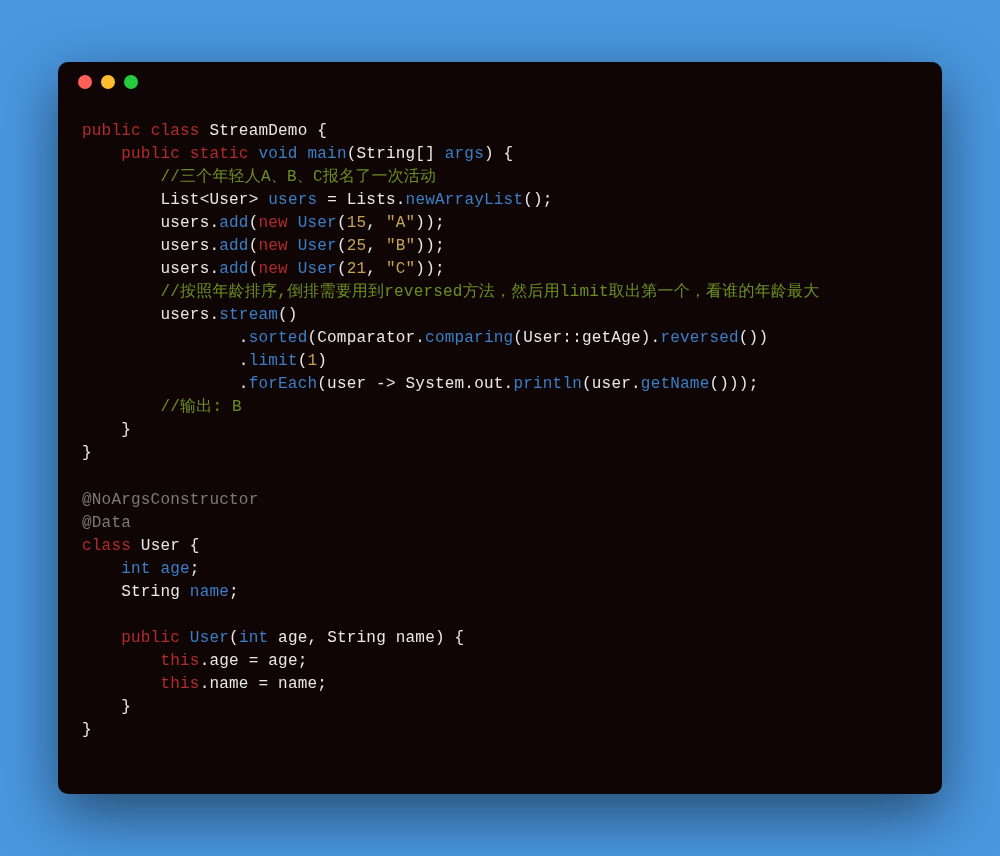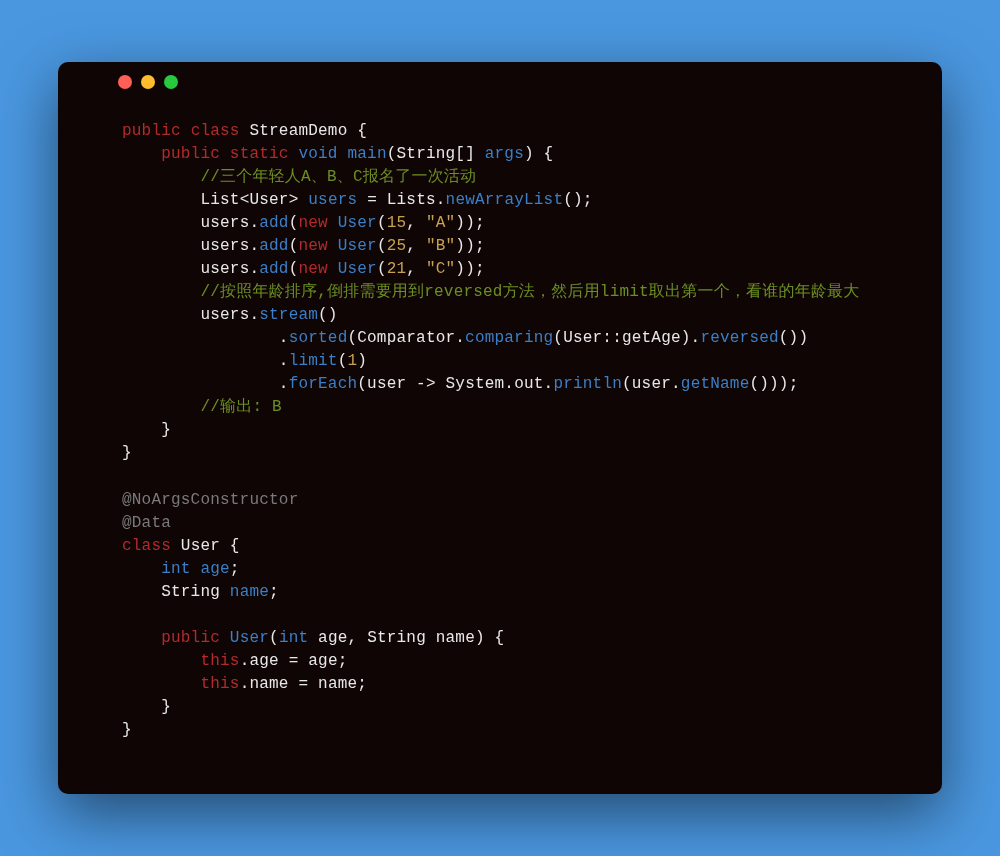--- a/index.html
+++ b/index.html
@@ -17,21 +17,20 @@
       font-family: "SF Mono", Menlo, Monaco, Consolas, "Courier New", monospace;
     }
     .window {
       width: 884px;
       height: 732px;
       background: #100505;
       border-radius: 10px;
       box-shadow: 0 20px 60px rgba(0,0,0,0.5);
       overflow: hidden;
       position: relative;
-      padding-left: 40px;
     }
     .titlebar {
       height: 40px;
       display: flex;
       align-items: center;
       padding-left: 20px;
       gap: 9px;
     }
     .dot {
       width: 14px;

